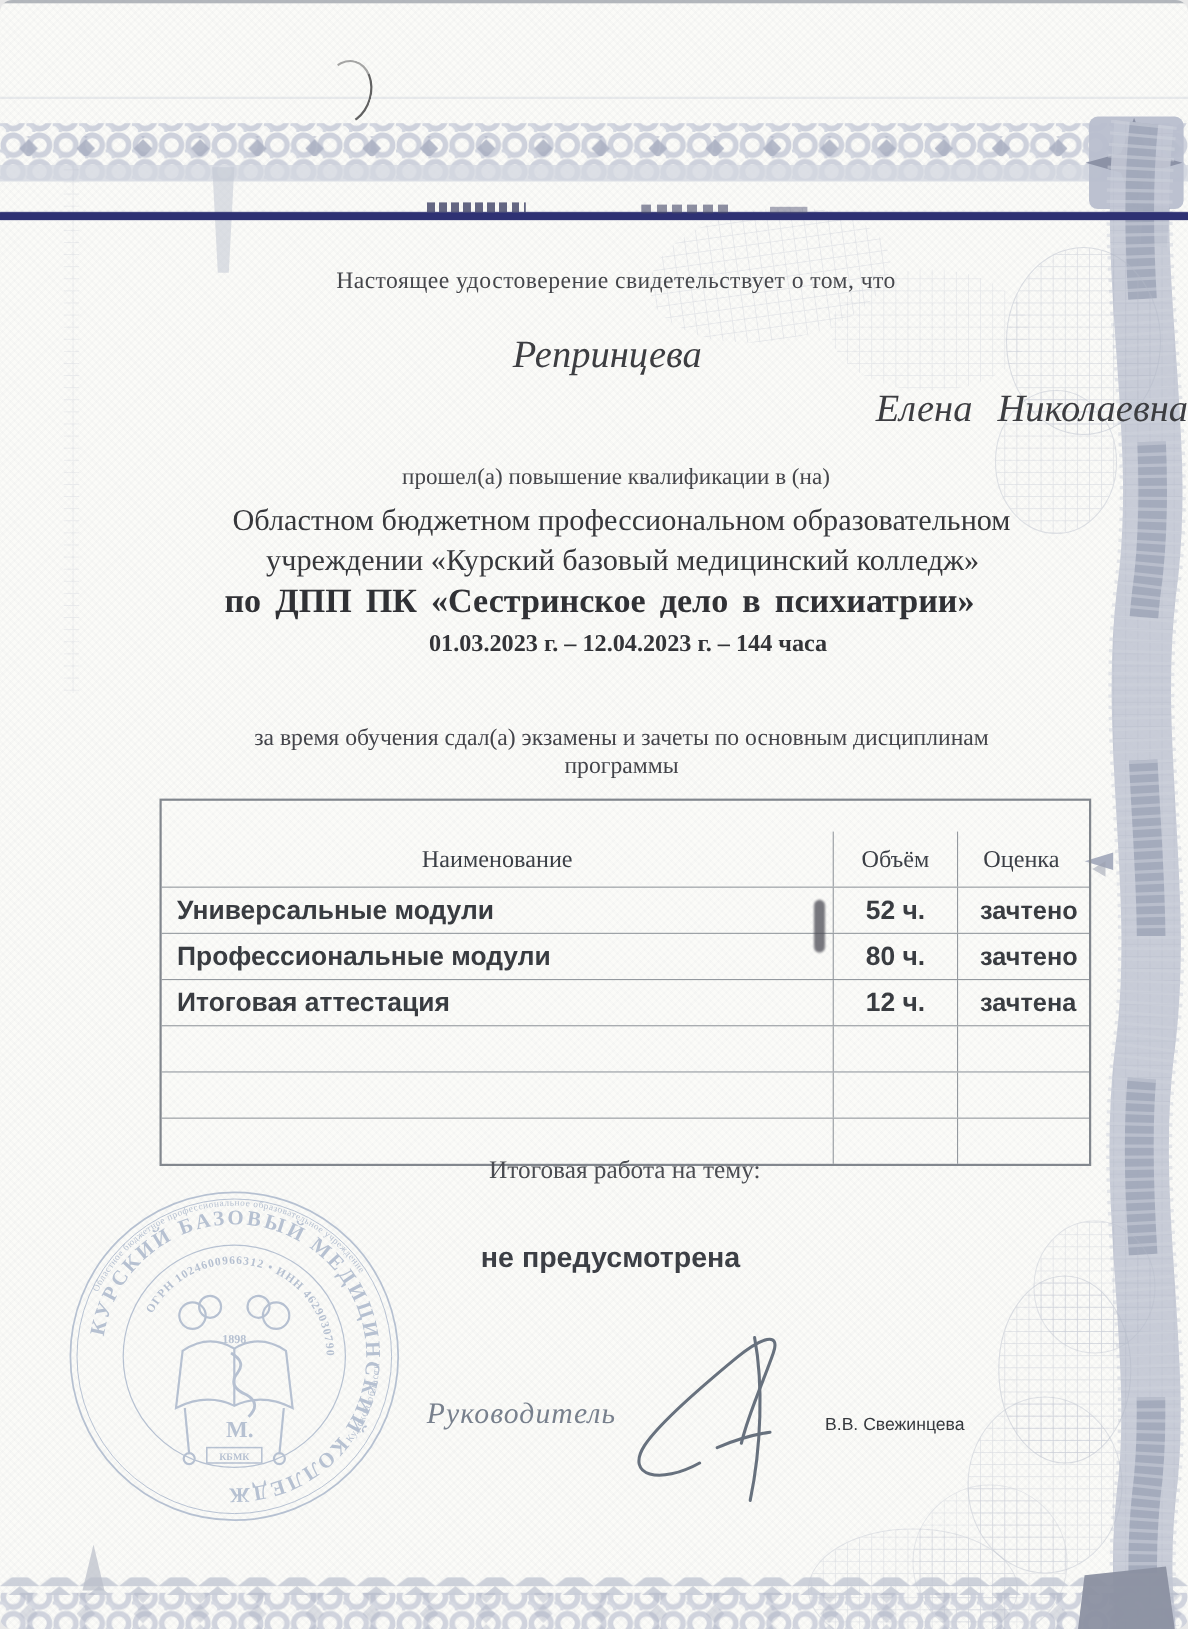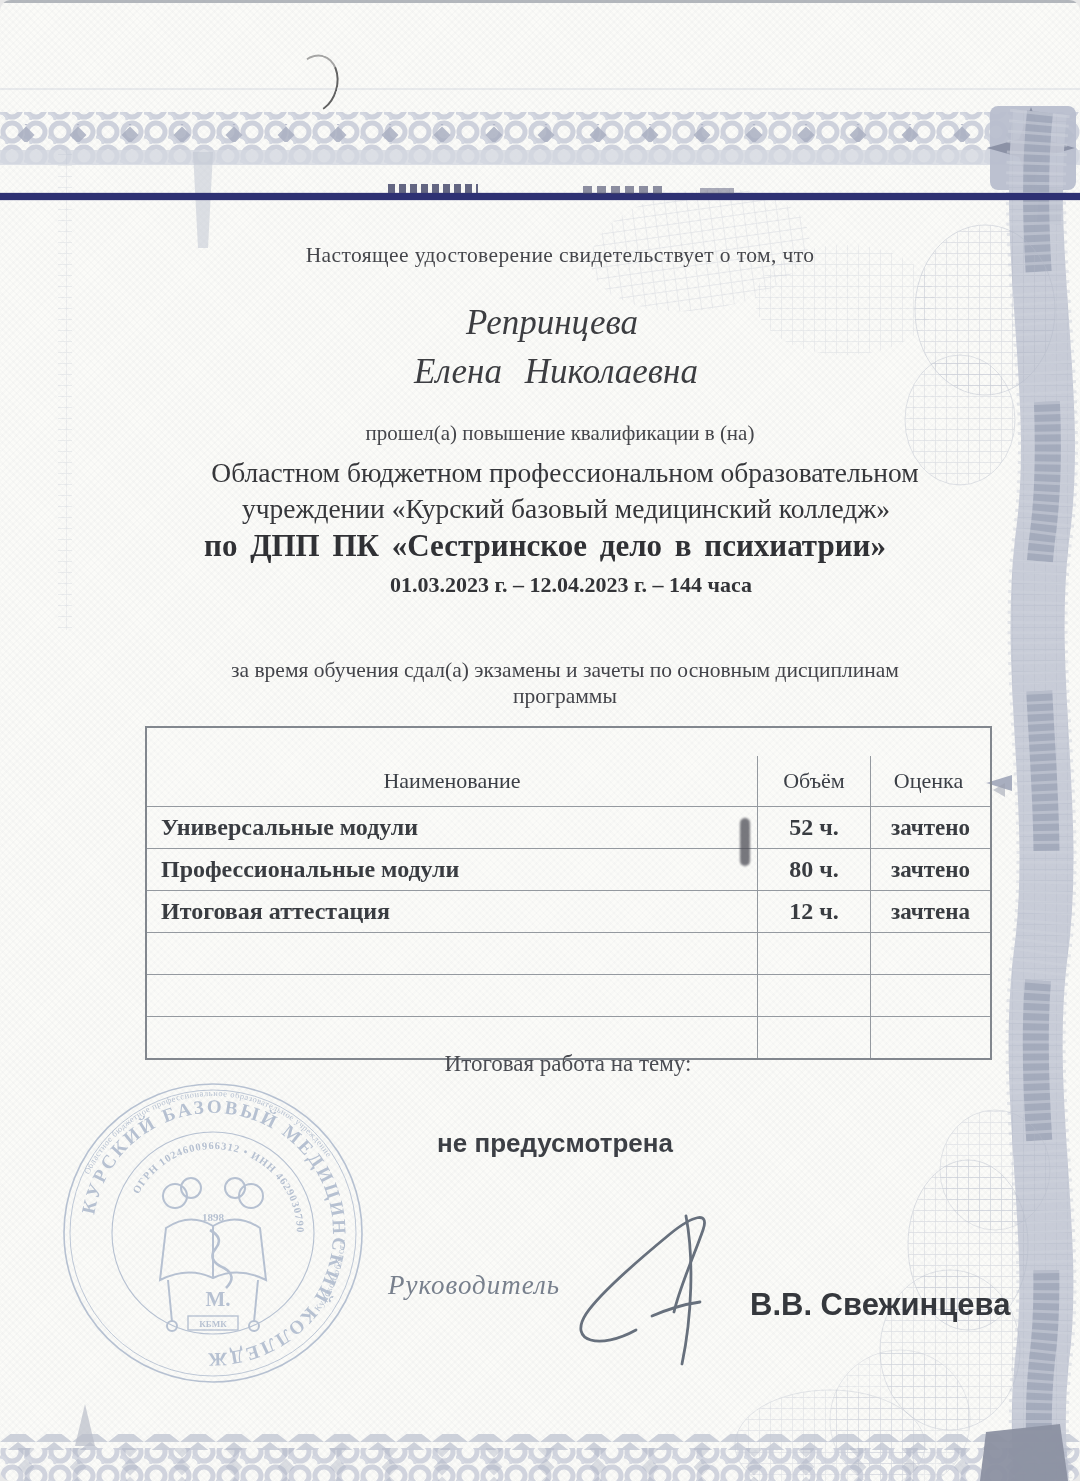--- a/index.html
+++ b/index.html
@@ -22,46 +22,46 @@
       background:repeating-linear-gradient(90deg,#3f4266 0 7px,transparent 7px 11px);}
   .s2{left:583px;top:186px;width:82px;height:8px;opacity:.6;
       background:repeating-linear-gradient(90deg,#454868 0 9px,transparent 9px 14px);}
   .s3{left:700px;top:188px;width:34px;height:6px;opacity:.45;background:#4a4d6e;}
   .penmark{position:absolute;left:292px;top:54px;width:42px;height:56px;z-index:4;
       border:2.4px solid transparent;border-right-color:#616161;border-top-color:rgba(97,97,97,.55);
       border-radius:50%;transform:rotate(16deg);}
   .txt{position:absolute;text-align:center;color:#3e4045;z-index:5;white-space:nowrap;}
   .intro{left:40px;top:243px;width:1040px;font-size:21.5px;letter-spacing:.4px;color:#45464b;}
   .surname{left:24px;top:303px;width:1056px;font-size:35px;font-style:italic;color:#3c3d41;}
-  .givenname{left:32px;top:352px;width:1048px;font-size:35px;font-style:italic;word-spacing:14px;color:#3c3d41;}
+  .givenname{left:32px;top:352px;width:1048px;font-size:35px;font-style:italic;word-spacing:14px;color:#3c3d41;text-align:right;}
   .qual{left:40px;top:421px;width:1040px;font-size:21px;color:#45464b;}
   .inst1{left:50px;top:457px;width:1030px;font-size:27.5px;color:#36373b;}
   .inst2{left:52px;top:493px;width:1028px;font-size:27.5px;color:#36373b;}
   .prog{left:10px;top:528px;width:1070px;font-size:31px;font-weight:bold;word-spacing:5px;color:#303135;}
   .dates{left:62px;top:572px;width:1018px;font-size:22px;font-weight:600;color:#333438;}
   .exams1{left:50px;top:658px;width:1030px;font-size:21.5px;color:#43444a;text-align:center;}
   .exams2{left:50px;top:684px;width:1030px;font-size:21.5px;color:#43444a;}
   .final-label{left:56px;top:1051px;width:1024px;font-size:23px;color:#4a4c52;}
   .final-value{left:15px;top:1128px;width:1080px;font-size:26px;font-weight:bold;
       font-family:"Liberation Sans","DejaVu Sans",sans-serif;color:#3c3f45;}
   .role-label{left:388px;top:1270px;width:auto;font-size:27px;font-style:italic;
       letter-spacing:1px;color:#78808d;text-align:left;}
-  .signer{left:750px;top:1287px;width:auto;font-size:31px;font-weight:bold;
+  .signer{left:750px;top:1287px;width:auto;font-size:16px;font-weight:normal;
       font-family:"Liberation Sans","DejaVu Sans",sans-serif;color:#35383d;text-align:center;}
   
   .rtable{position:absolute;left:145px;top:726px;width:843px;z-index:5;
       border:2px solid #82878e;background:rgba(255,255,255,0.12);}
   .tr{display:grid;grid-template-columns:610px 113px 116px;border-top:1.6px solid #94999f;}
   .tr:first-child{border-top:none;margin-top:28px;}
   .td{border-left:1.6px solid #94999f;display:flex;align-items:center;justify-content:center;}
   .td:first-child{border-left:none;justify-content:flex-start;padding-left:14px;}
   .tr.head{height:50px;}
   .tr.row{height:41px;}
   .tr.head .td{font-size:22px;color:#3b3f46;justify-content:center;padding-left:0;}
-  .tr.row .td{font-family:Liberation Serif, serif;font-weight:bold;
+  .tr.row .td{font-family:Liberation Sans, sans-serif;font-weight:bold;
       font-size:24px;color:#393c41;}
   .tr.row .td.grade{font-size:23px;justify-content:flex-start;padding-left:20px;}
   .blot{position:absolute;left:740px;top:818px;width:10px;height:48px;background:#4c4c55;
       opacity:.75;border-radius:5px;filter:blur(1px);z-index:6;}
   .mark-arrow{position:absolute;left:993px;top:783px;width:0;height:0;z-index:4;opacity:.55;
       border-top:7px solid transparent;border-bottom:7px solid transparent;border-right:12px solid #9aa0ae;}
   .stamp{position:absolute;left:60px;top:1080px;z-index:4;opacity:.62;}
   .sig{position:absolute;left:540px;top:1198px;z-index:6;}
 </style>
 </head>

